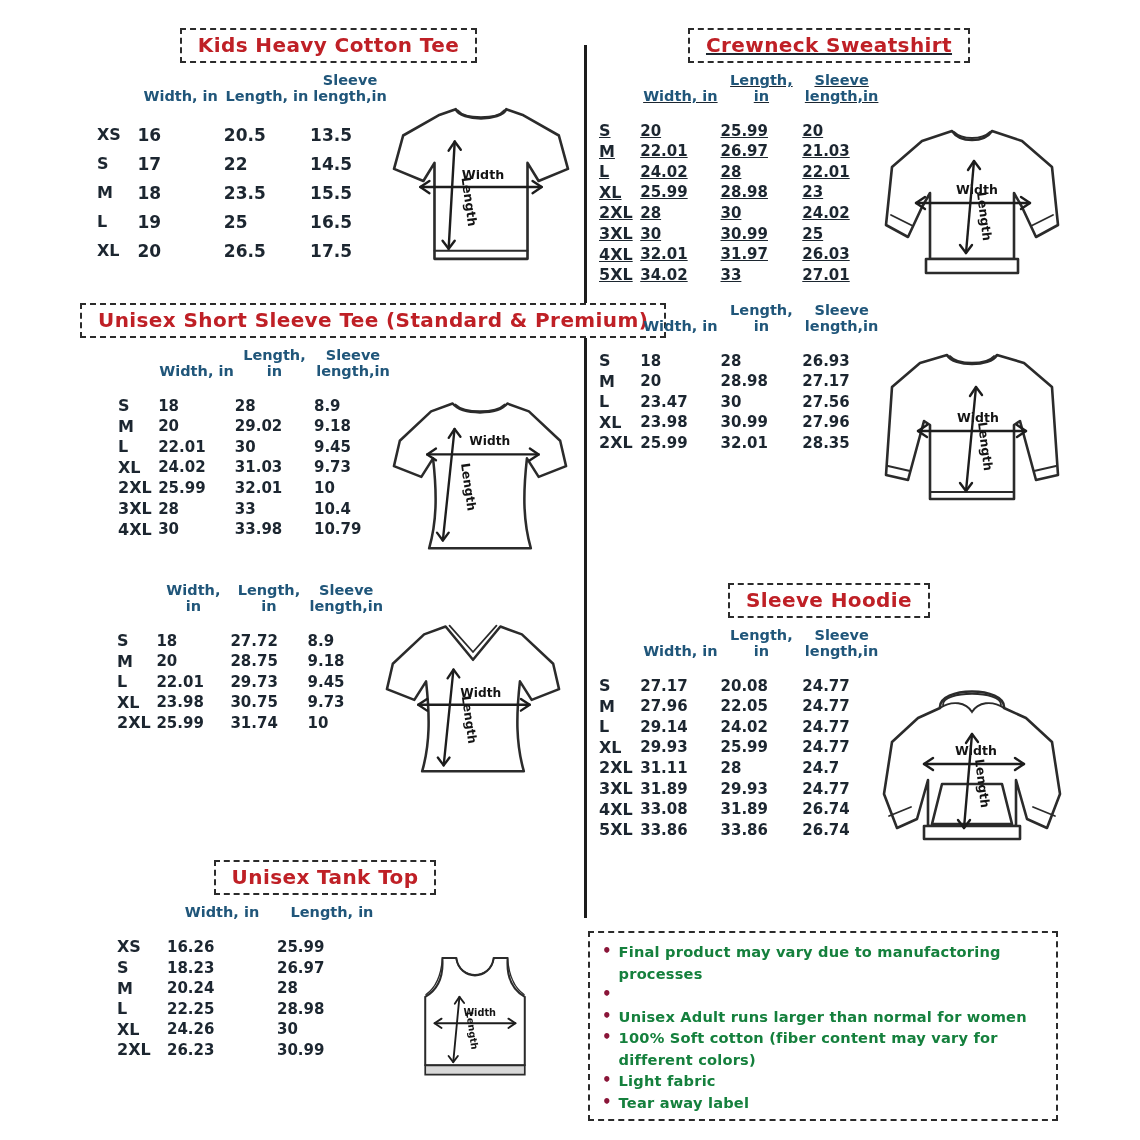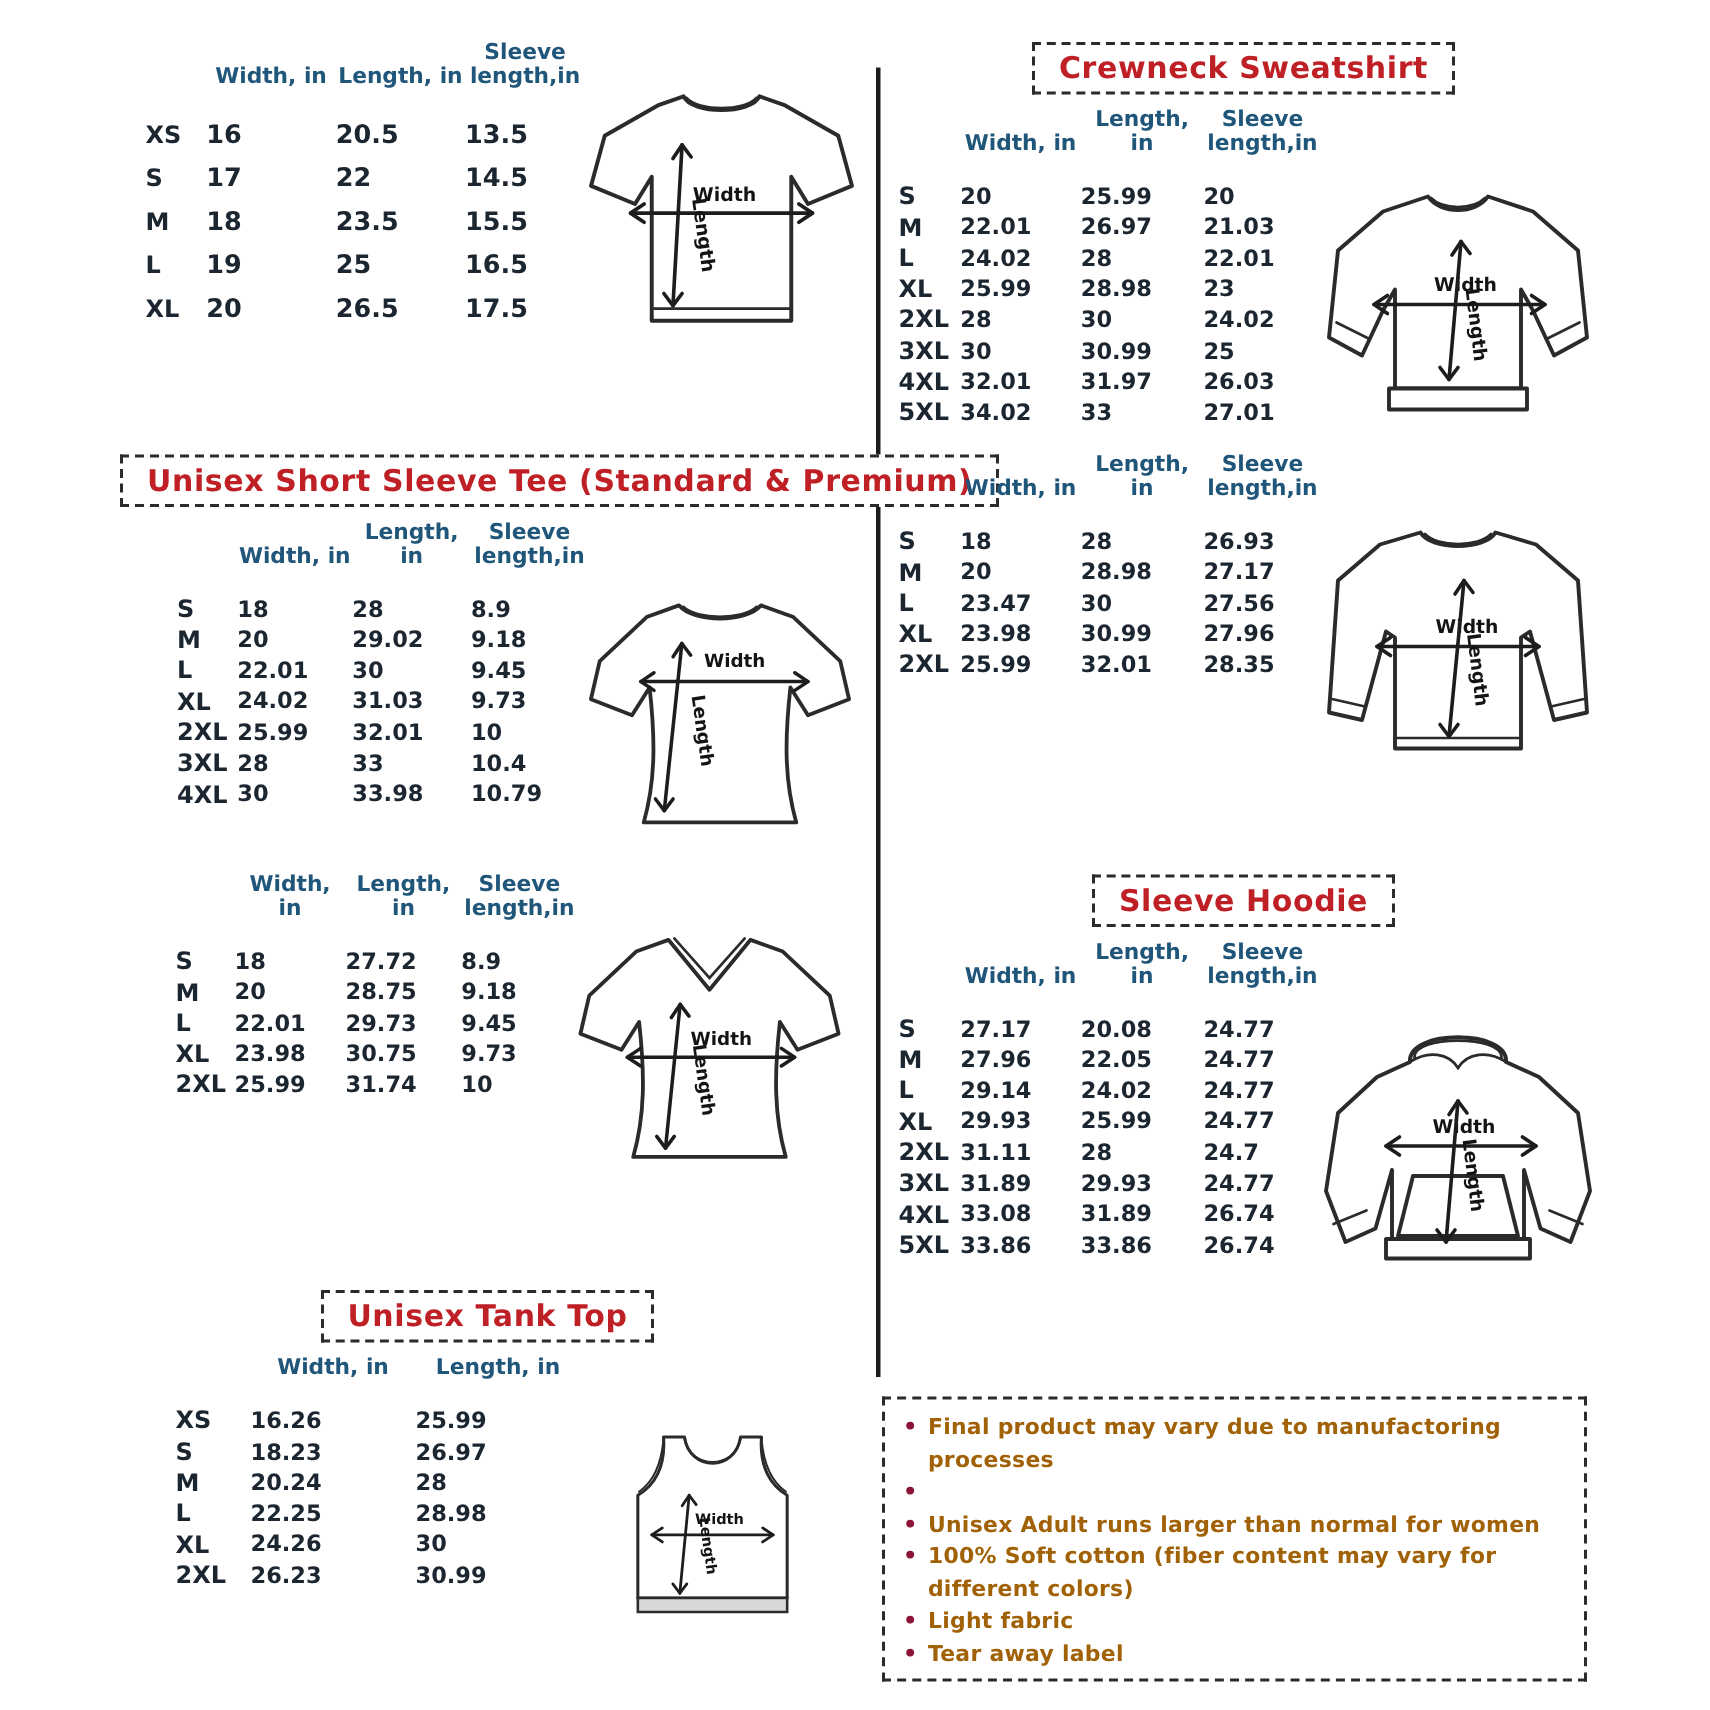--- a/index.html
+++ b/index.html
@@ -32,30 +32,31 @@
   .garment .shade{fill:#d8d8d8;stroke:#2b2b2b;stroke-width:2.2;}
   .garment .arrow{fill:none;stroke:#1d1d1d;stroke-width:2.4;stroke-linecap:round;stroke-linejoin:round;}
   .garment .glabel{font-family:"DejaVu Sans",sans-serif;font-size:12.5px;font-weight:bold;fill:#141414;}
   .divider{position:absolute;background:#1c1c1c;}
   .notes-box{
     position:absolute;border:2px dashed #2b2b2b;background:#fff;
     padding:8px 10px 6px 12px;box-sizing:border-box;
   }
   .note-line{display:flex;align-items:flex-start;line-height:21.5px;}
   .note-bullet{color:#8a1538;font-size:15px;font-weight:bold;margin-right:7px;}
-  .note-text{font-size:14.6px;font-weight:600;color:#a16207;letter-spacing:.2px;}
+  .note-text{font-size:14.6px;font-weight:600;color:#15803d;letter-spacing:.2px;}
 </style>
 </head>
 <body>
 
 <div id="canvas">
 
   <div class="divider" style="left:584px;top:45px;width:3px;height:873px;"></div>
 
   <section class="panel" style="left:85px;top:28px;width:487px;">
+    <div class="title-box">Kids Heavy Cotton Tee</div>
     <div class="panel-body">
       <div class="table-wrap">
         <table class="size-table rh-lg">
             <colgroup>
               <col style="width: 46px;">
               <col style="width: 97px;">
               <col style="width: 94px;">
               <col style="width: 82px;">
             </colgroup>
             <thead>
@@ -112,21 +113,21 @@
           <text class="glabel" x="92" y="89" text-anchor="middle">Width</text>
           <path class="arrow" d="M64,52 L58,158"></path>
           <path class="arrow" d="M58,61 L64,52 L70,60"></path>
           <path class="arrow" d="M52,150 L58,158 L64,150"></path>
           <text class="glabel" x="74" y="112" text-anchor="middle" transform="rotate(82 74 112)">Length</text>
         </svg>
       </div>
     </div>
   </section>
 
-  <section class="panel" style="left:595px;top:28px;width:468px;">
+  <section class="panel" style="left:595px;top:28px;width:468px;text-decoration:underline;">
     <div class="title-box">Crewneck Sweatshirt</div>
     <div class="panel-body">
       <div class="table-wrap" style="padding-left:4px;">
         <table class="size-table rh-sm">
             <colgroup>
               <col style="width: 46px;">
               <col style="width: 97px;">
               <col style="width: 94px;">
               <col style="width: 82px;">
             </colgroup>

